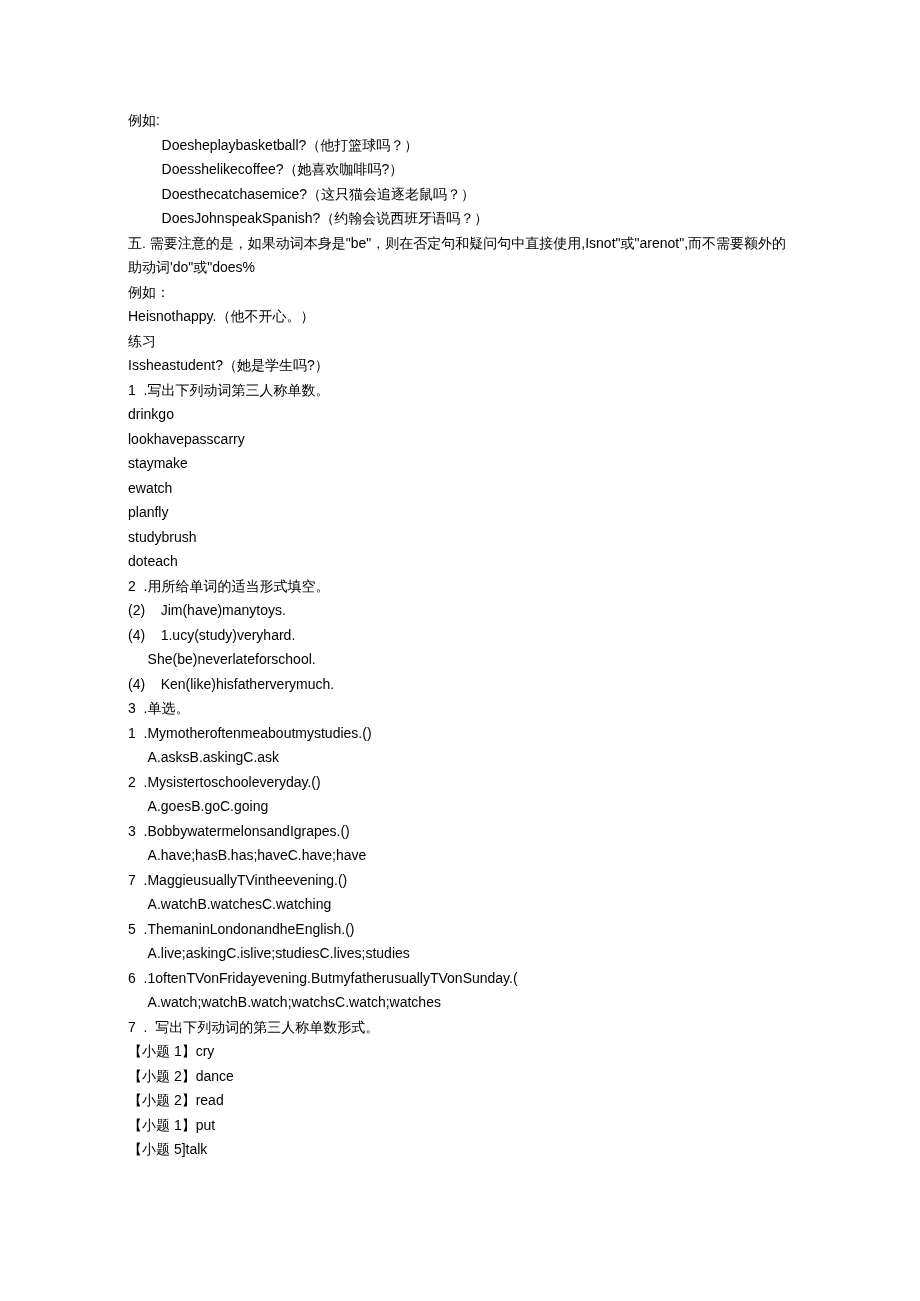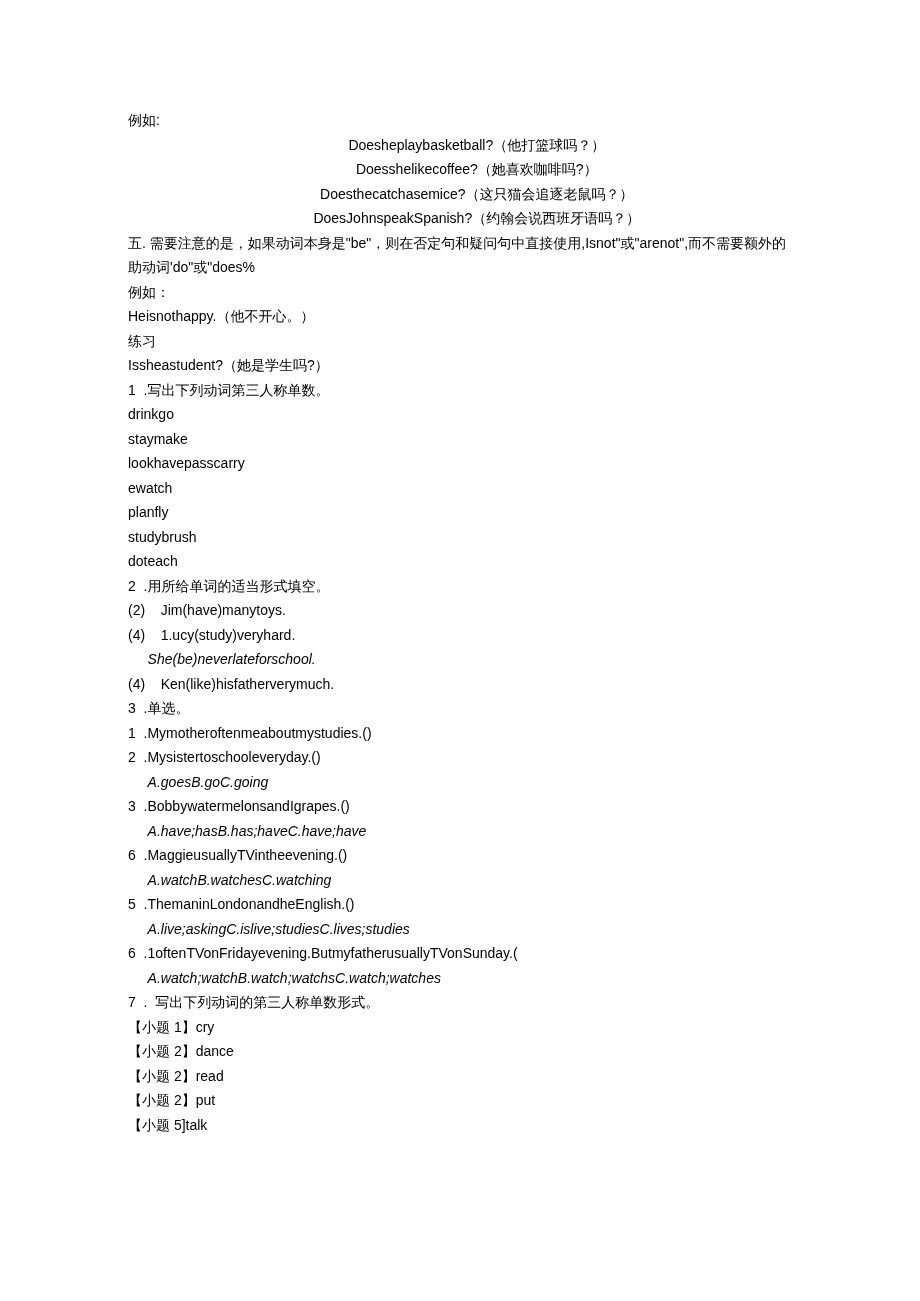--- a/index.html
+++ b/index.html
@@ -15,67 +15,66 @@
     width: 920px;
     min-height: 1301px;
     padding: 108px 128px 60px 128px;
     box-sizing: border-box;
   }
   .line {
     white-space: pre-wrap;
   }
   .indent {
     padding-left: 2.4em;
-    text-align: center;
   }
   .indent-small {
     padding-left: 1.4em;
-    font-style: italic;
   }
 </style>
 </head>
 <body>
 
 <div class="page">
   <div id="content">
       <div class="line">例如:</div>
       <div class="line indent">Doesheplaybasketball?（他打篮球吗？）</div>
       <div class="line indent">Doesshelikecoffee?（她喜欢咖啡吗?）</div>
       <div class="line indent">Doesthecatchasemice?（这只猫会追逐老鼠吗？）</div>
       <div class="line indent">DoesJohnspeakSpanish?（约翰会说西班牙语吗？）</div>
       <div class="line">五. 需要注意的是，如果动词本身是"be"，则在否定句和疑问句中直接使用,Isnot"或"arenot",而不需要额外的助动词'do"或"does%</div>
       <div class="line">例如：</div>
       <div class="line">Heisnothappy.（他不开心。）</div>
       <div class="line">练习</div>
       <div class="line">Issheastudent?（她是学生吗?）</div>
       <div class="line">1  .写出下列动词第三人称单数。</div>
       <div class="line">drinkgo</div>
+      <div class="line">lookhavepasscarry</div>
       <div class="line">staymake</div>
-      <div class="line">lookhavepasscarry</div>
       <div class="line">ewatch</div>
       <div class="line">planfly</div>
       <div class="line">studybrush</div>
       <div class="line">doteach</div>
       <div class="line">2  .用所给单词的适当形式填空。</div>
       <div class="line">(2)    Jim(have)manytoys.</div>
       <div class="line">(4)    1.ucy(study)veryhard.</div>
       <div class="line indent-small">She(be)neverlateforschool.</div>
       <div class="line">(4)    Ken(like)hisfatherverymuch.</div>
       <div class="line">3  .单选。</div>
       <div class="line">1  .Mymotheroftenmeaboutmystudies.()</div>
+      <div class="line indent-small">A.asksB.askingC.ask</div>
       <div class="line">2  .Mysistertoschooleveryday.()</div>
       <div class="line indent-small">A.goesB.goC.going</div>
       <div class="line">3  .BobbywatermelonsandIgrapes.()</div>
       <div class="line indent-small">A.have;hasB.has;haveC.have;have</div>
-      <div class="line">6  .MaggieusuallyTVintheevening.()</div>
+      <div class="line">7  .MaggieusuallyTVintheevening.()</div>
       <div class="line indent-small">A.watchB.watchesC.watching</div>
       <div class="line">5  .ThemaninLondonandheEnglish.()</div>
       <div class="line indent-small">A.live;askingC.islive;studiesC.lives;studies</div>
       <div class="line">6  .1oftenTVonFridayevening.ButmyfatherusuallyTVonSunday.(</div>
       <div class="line indent-small">A.watch;watchB.watch;watchsC.watch;watches</div>
       <div class="line">7  .  写出下列动词的第三人称单数形式。</div>
       <div class="line">【小题 1】cry</div>
       <div class="line">【小题 2】dance</div>
       <div class="line">【小题 2】read</div>
-      <div class="line">【小题 2】put</div>
+      <div class="line">【小题 1】put</div>
       <div class="line">【小题 5]talk</div>
     </div>
 </div>
 
 </body></html>

